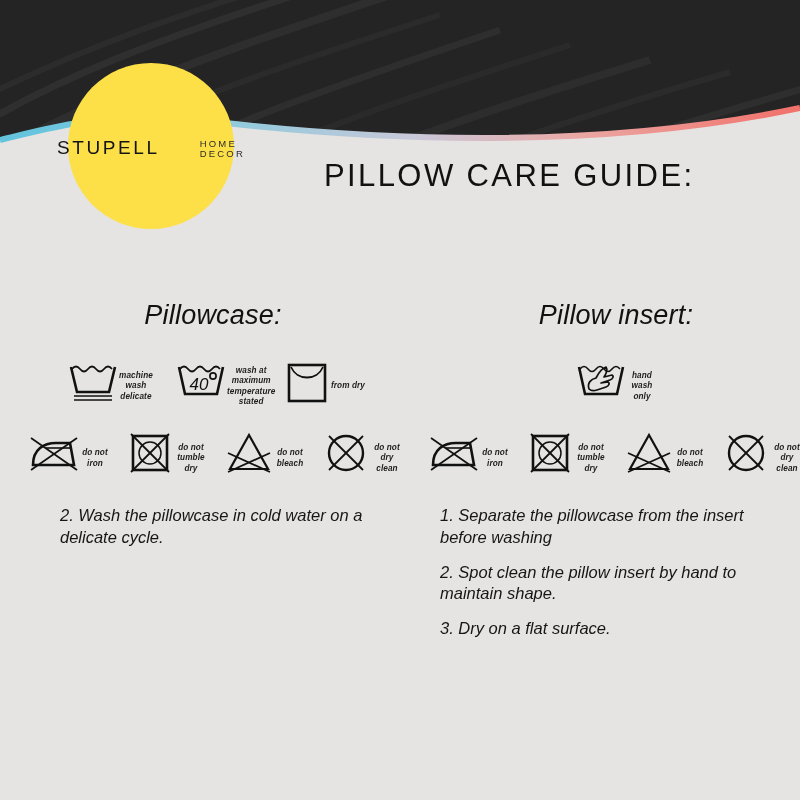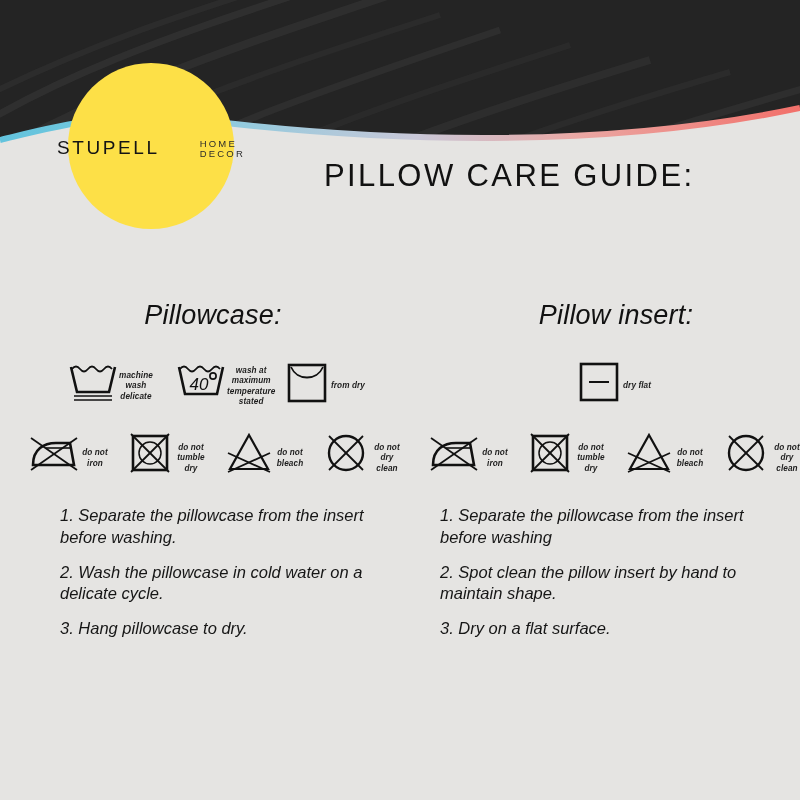--- a/index.html
+++ b/index.html
@@ -277,40 +277,39 @@
             <circle cx="24" cy="22" r="17" fill="none" stroke="#111" stroke-width="2.4"></circle>
             <line x1="7" y1="5" x2="41" y2="39" stroke="#111" stroke-width="1.8"></line>
             <line x1="41" y1="5" x2="7" y2="39" stroke="#111" stroke-width="1.8"></line>
           </svg>
         </div>
         <div class="sym-cap">do not dry clean</div>
       </div>
     </div>
 
     <div class="steps">
-      <div class="step">1. Separate the pillowcase from the insert before washing.</div>
       <div class="step">2. Wash the pillowcase in cold water on a delicate cycle.</div>
-      <div class="step">3. Hang pillowcase to dry.</div>
     </div>
   </div>
 
   <div class="col col-right">
     <h2 class="col-title">Pillow insert:</h2>
 
     <div class="sym-row row1">
-
-      <div class="sym">
-        <div class="sym-glyph">
-          <svg width="48" height="44" viewBox="0 0 48 44">
-            <rect x="6" y="5" width="36" height="36" fill="none" stroke="#111" stroke-width="2.6"></rect>
-            <line x1="14" y1="23" x2="34" y2="23" stroke="#111" stroke-width="2"></line>
-          </svg>
-        </div>
-        <div class="sym-cap">dry flat</div>
-      </div>
+      <div class="sym">
+        <div class="sym-glyph">
+          <svg width="52" height="44" viewBox="0 0 52 44">
+            <path d="M4,8 L10,35 L42,35 L48,8" fill="none" stroke="#111" stroke-width="2.6"></path>
+            <path d="M5,10 q4,-5 8,0 t8,0 t8,0 t8,0 t8,0" fill="none" stroke="#111" stroke-width="1.6"></path>
+            <path d="M14,30 C12,24 16,20 21,19 C24,13 28,9 31,8 C33,11 31,15 29,18 L37,16 C39,17 38,20 35,21 L26,24 L33,23 C35,24 34,27 31,28 L22,31 C19,32 16,32 14,30 Z" fill="none" stroke="#111" stroke-width="1.7" stroke-linejoin="round"></path>
+          </svg>
+        </div>
+        <div class="sym-cap">hand wash only</div>
+      </div>
+
     </div>
 
     <div class="sym-row row2">
       <div class="sym">
         <div class="sym-glyph">
           <svg width="52" height="44" viewBox="0 0 52 44">
             <path d="M5,34 C5,18 16,12 28,12 L42,12 L46,34 Z" fill="none" stroke="#111" stroke-width="2.6"></path>
             <line x1="18" y1="17" x2="43" y2="17" stroke="#111" stroke-width="1.6"></line>
             <line x1="3" y1="7" x2="49" y2="39" stroke="#111" stroke-width="1.8"></line>
             <line x1="49" y1="7" x2="3" y2="39" stroke="#111" stroke-width="1.8"></line>

